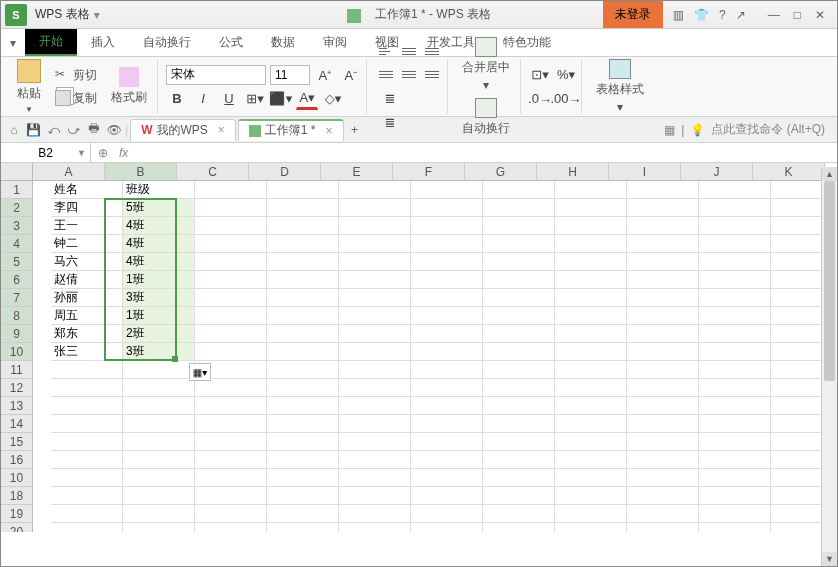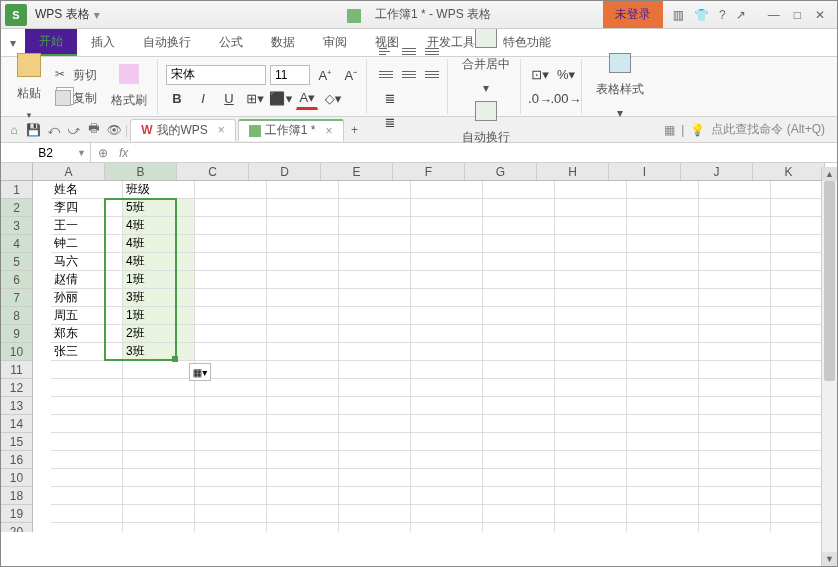--- a/index.html
+++ b/index.html
@@ -3,43 +3,43 @@
 <meta charset="utf-8">
 <style>
 *{margin:0;padding:0;box-sizing:border-box;font-family:"Microsoft YaHei",SimSun,sans-serif;font-size:12px;user-select:none}
 body{background:#fff;width:838px;height:567px;overflow:hidden;position:relative;border:1px solid #888}
 .titlebar{height:28px;background:linear-gradient(#f5f5f5,#ececec);display:flex;align-items:center;border-bottom:1px solid #ccc;position:relative}
 .app-logo{width:22px;height:22px;background:#4a9c4a;color:#fff;display:flex;align-items:center;justify-content:center;margin:0 4px;font-weight:bold;border-radius:2px;font-size:11px}
 .app-title{font-size:12px;color:#333;margin-left:4px}
 .doc-title{position:absolute;left:50%;transform:translateX(-50%);display:flex;align-items:flex-end;gap:14px;color:#555}
 .doc-ico{width:14px;height:14px;background:#7ab87a;display:inline-block}
 .right-group{margin-left:auto;display:flex;align-items:center;height:100%}
-.login-btn{background:#e8733a;color:#4c1d95;padding:0 12px;height:100%;display:flex;align-items:center;font-size:12px}
+.login-btn{background:#e8733a;color:#000000;padding:0 12px;height:100%;display:flex;align-items:center;font-size:12px}
 .sys-icons{display:flex;gap:10px;padding:0 10px;color:#666;align-items:center}
 .win-btns{display:flex;gap:14px;padding:0 12px;color:#666;font-size:14px}
 .win-btns span{cursor:pointer}
 .menubar{height:28px;background:#fff;display:flex;align-items:center;border-bottom:1px solid #d0d0d0}
 .menu-tab{padding:0 14px;height:100%;display:flex;align-items:center;color:#555;cursor:pointer}
-.menu-tab.active{background:#4c1d95;color:#4a9c4a;border-bottom:2px solid #4a9c4a}
+.menu-tab.active{background:#000000;color:#4a9c4a;border-bottom:2px solid #4a9c4a}
 .menu-dd{width:24px;text-align:center;color:#666}
 .ribbon{height:60px;background:#f8f8f8;border-bottom:1px solid #d0d0d0;display:flex;align-items:center;padding:2px 6px;gap:4px}
 .rib-grp{display:flex;flex-direction:column;gap:2px;padding:0 4px;border-right:1px solid #ddd;height:100%;justify-content:center}
 .rib-row{display:flex;align-items:center;gap:4px}
 .rib-btn{display:flex;align-items:center;gap:2px;padding:2px 4px;color:#555;cursor:pointer;font-size:12px}
 .rib-ico{width:16px;height:16px;display:inline-block}
 .ico-paste{width:24px;height:24px;background:#f0d080;border:1px solid #c0a050}
 .ico-copy{background:#e0e0e0;border:1px solid #aaa;box-shadow:2px -2px 0 #fff,2px -2px 0 1px #aaa}
 .font-sel{width:100px;height:20px;border:1px solid #bbb;background:#fff;padding:0 4px;font-size:12px}
 .size-sel{width:40px;height:20px;border:1px solid #bbb;background:#fff;padding:0 4px;font-size:12px}
 .fmt-btn{width:22px;height:22px;border:1px solid transparent;display:flex;align-items:center;justify-content:center;cursor:pointer;font-size:13px;color:#444}
 .color-bar{border-bottom:3px solid #d83030;padding:0 3px}
 .align-grid{display:grid;grid-template-columns:repeat(3,22px);gap:1px}
 .align-btn{width:22px;height:22px;display:flex;flex-direction:column;justify-content:center;gap:2px;padding:4px;cursor:pointer}
 .align-btn span{height:1px;background:#666}
-.big-btn{display:flex;flex-direction:column;align-items:center;gap:8px;padding:2px 6px;cursor:pointer;font-size:12px;color:#555}
+.big-btn{display:flex;flex-direction:column;align-items:center;gap:2px;padding:2px 6px;cursor:pointer;font-size:12px;color:#555}
 .big-ico{width:22px;height:20px;border:1px solid #888;background:#e8f0e8}
 .file-tabs{height:26px;background:#f0f0f0;border-bottom:1px solid #d0d0d0;display:flex;align-items:center;padding:0 4px;gap:2px}
 .ft-ico{width:18px;height:18px;cursor:pointer;display:flex;align-items:center;justify-content:center;color:#666}
 .file-tab{height:22px;padding:0 10px;display:flex;align-items:center;gap:4px;background:#fff;border:1px solid #ccc;border-bottom:none;border-radius:3px 3px 0 0;font-size:12px;color:#555;cursor:pointer}
 .file-tab.active{background:#fff;border-top:2px solid #7ab87a}
 .file-tab .x{margin-left:6px;color:#999;cursor:pointer}
 .help-area{margin-left:auto;display:flex;align-items:center;gap:6px;color:#888;padding-right:8px}
 .name-fx{height:20px;display:flex;align-items:center;border-bottom:1px solid #d0d0d0;background:#fff}
 .name-box{width:90px;height:100%;border-right:1px solid #ccc;display:flex;align-items:center;justify-content:center;font-size:12px;position:relative}
 .name-dd{position:absolute;right:4px;color:#888;font-size:9px}

